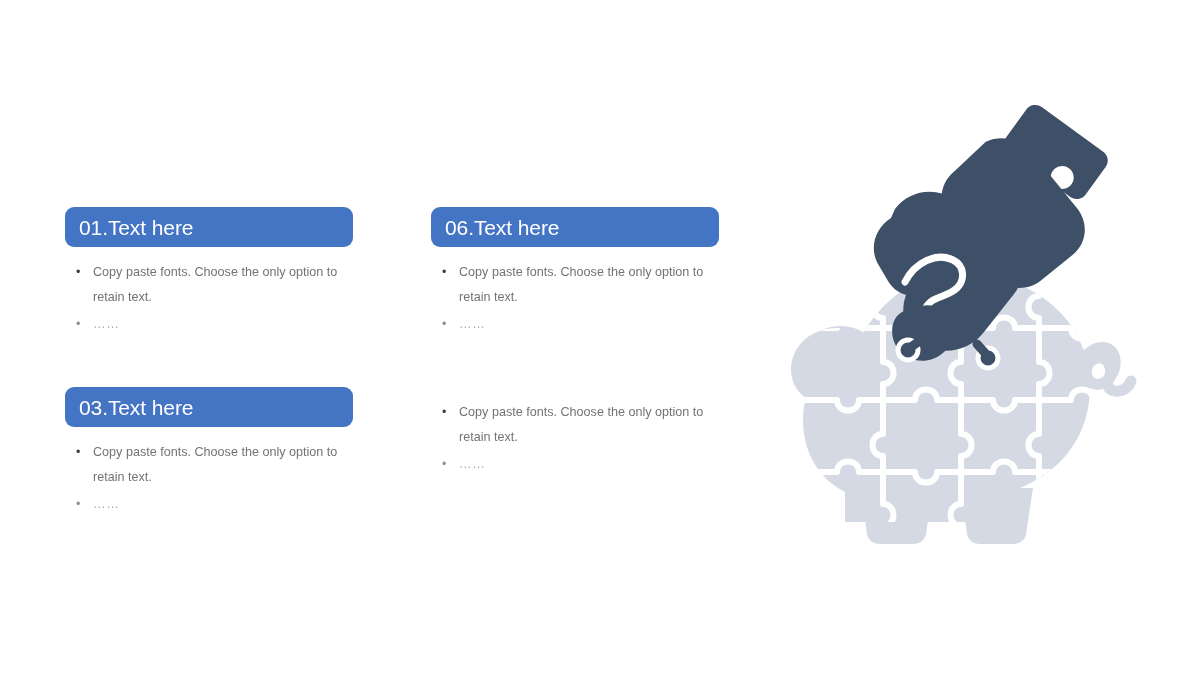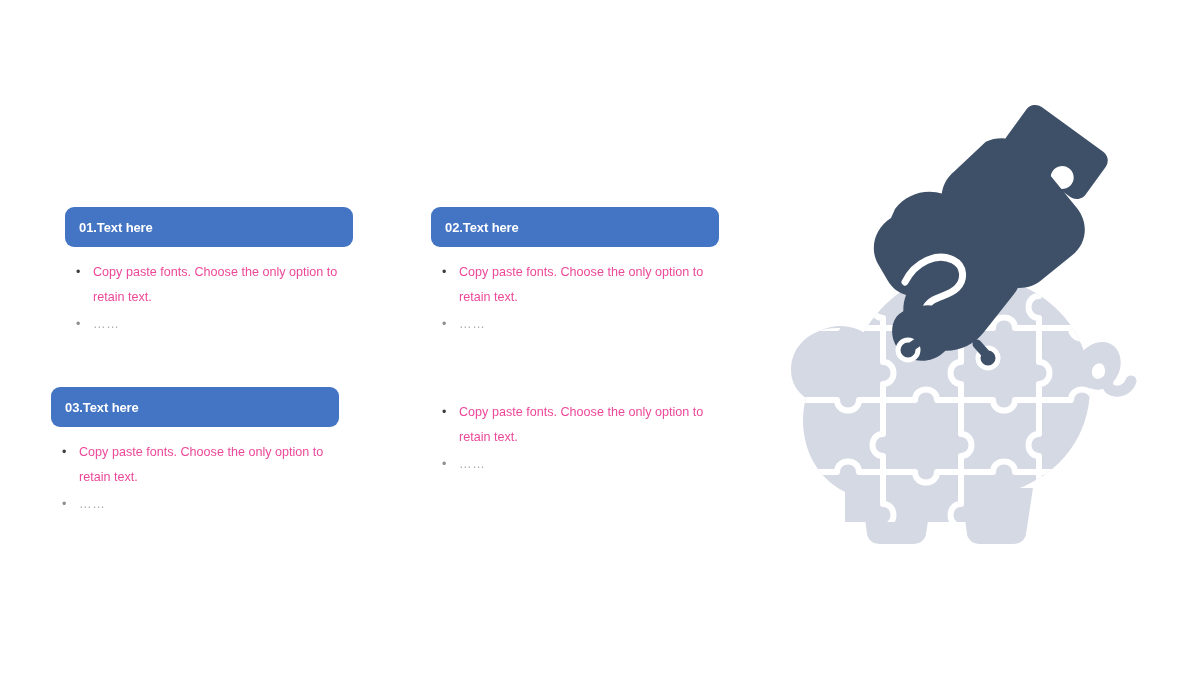--- a/index.html
+++ b/index.html
@@ -23,36 +23,36 @@
     background: #ffffff;
   }
 
   
   .block {
     position: absolute;
     width: 288px;
   }
   .block-1 { left: 65px;  top: 207px; }
   .block-2 { left: 431px; top: 207px; }
-  .block-3 { left: 51px;  top: 387px; }
+  .block-3 { left: 65px;  top: 387px; }
   .block-4 { left: 431px; top: 387px; }
 
   .hdr {
     height: 40px;
     border-radius: 9px;
     background: #4474c4;
     display: flex;
     align-items: center;
     box-sizing: border-box;
     padding: 0 0 0 14px;
   }
   .hdr-label {
     color: #ffffff;
-    font-size: 13px;
-    font-weight: bold;
+    font-size: 21px;
+    font-weight: normal;
     letter-spacing: -0.1px;
     line-height: 1;
     white-space: nowrap;
     text-align: right;
   }
 
   .bullets {
     margin-top: 13px;
     padding: 0;
     list-style: none;
@@ -68,21 +68,21 @@
     top: 0;
     font-size: 12.5px;
     line-height: 25px;
     color: #3c3c3c;
   }
   .bullet-dot.muted { color: #8f8f8f; }
   .bullet-text {
     display: block;
     font-size: 12.6px;
     line-height: 25px;
-    color: #ec4899;
+    color: #737373;
     width: 252px;
   }
   .bullet-text.muted {
     color: #adadad;
     letter-spacing: 0.6px;
   }
 
   
   .art {
     position: absolute;
@@ -109,21 +109,21 @@
       </li>
       <li class="bullet-row">
         <span class="bullet-dot muted">•</span>
         <span class="bullet-text muted">……</span>
       </li>
     </ul>
   </div>
 
   <div class="block block-2">
     <div class="hdr">
-      <span class="hdr-label">02.Text here</span>
+      <span class="hdr-label">06.Text here</span>
     </div>
     <ul class="bullets">
       <li class="bullet-row">
         <span class="bullet-dot">•</span>
         <span class="bullet-text">Copy paste fonts. Choose the only option to retain text.</span>
       </li>
       <li class="bullet-row">
         <span class="bullet-dot muted">•</span>
         <span class="bullet-text muted">……</span>
       </li>

